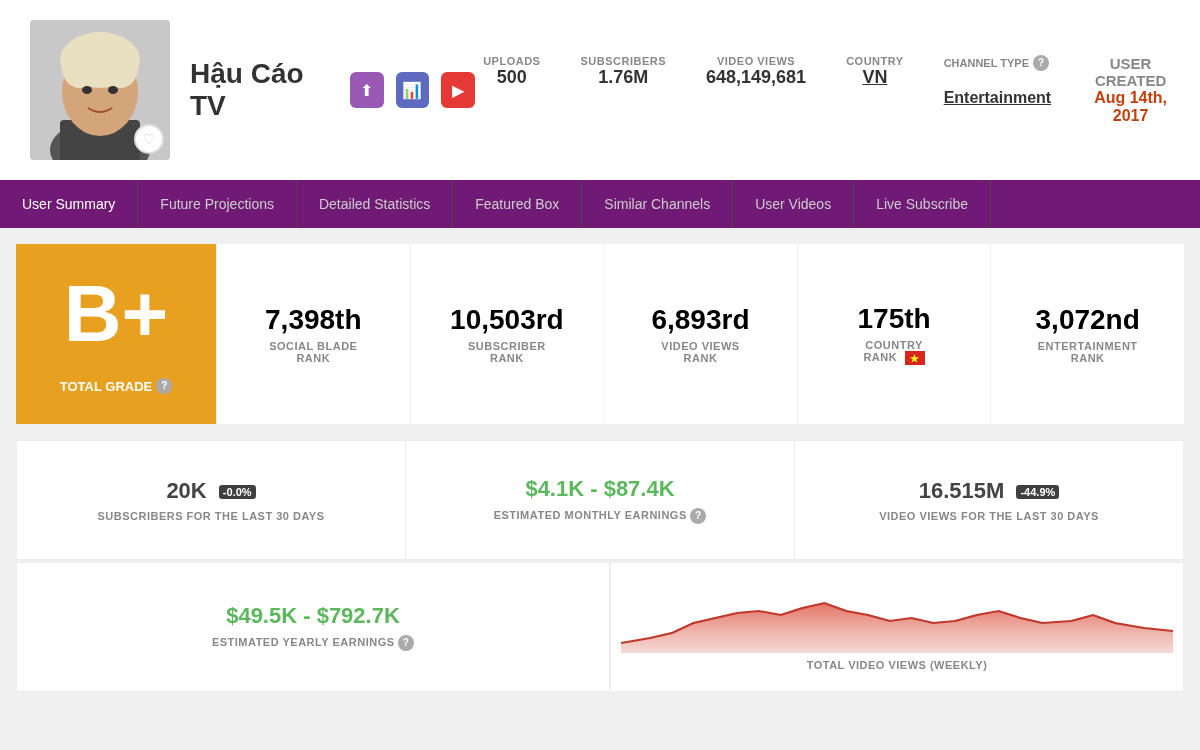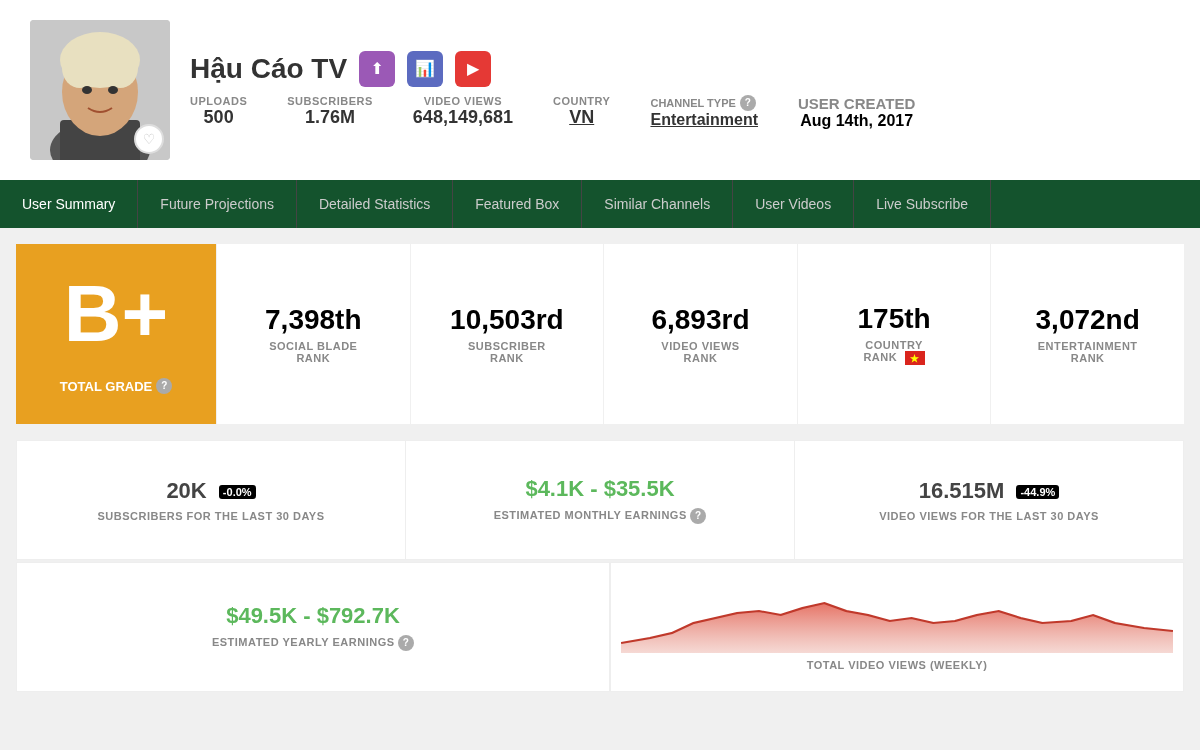--- a/index.html
+++ b/index.html
@@ -38,21 +38,21 @@
       display: flex;
       align-items: center;
       justify-content: center;
       background: #fff;
       color: #ccc;
       font-size: 14px;
       cursor: pointer;
     }
     .channel-info {
       display: flex;
-      flex-direction: column;
+      flex-direction: row;
       gap: 8px;
       flex: 1;
       justify-content: center;
     }
     .channel-name-row {
       display: flex;
       align-items: center;
       gap: 12px;
     }
     .channel-name {
@@ -90,56 +90,57 @@
     .stat-value {
       font-size: 18px;
       font-weight: bold;
       color: #333;
     }
     .stat-value.underline { text-decoration: underline; }
 
     .channel-type-section {
       display: flex;
       flex-direction: column;
+      gap: 18px;
     }
     .channel-type-label {
       font-size: 11px;
       color: #888;
       font-weight: bold;
       display: flex;
       align-items: center;
       gap: 4px;
     }
     .channel-type-value {
       font-size: 16px;
       font-weight: bold;
       color: #333;
       text-decoration: underline;
     }
     .user-created-section { display: flex; flex-direction: column; }
     .user-created-label { font-size: 15px; color: #888; font-weight: bold; }
-    .user-created-value { font-size: 16px; font-weight: bold; color: #000000; }
+    .user-created-value { font-size: 16px; font-weight: bold; color: #c2410c; }
 
     .info-icon {
       display: inline-block;
       width: 16px;
       height: 16px;
       border-radius: 50%;
       background: #aaa;
       color: #fff;
       font-size: 10px;
       text-align: center;
       line-height: 16px;
       cursor: pointer;
       font-weight: bold;
     }
 
     
     .nav-bar {
-      background: #14532d;
+      background: #701a75;
       display: flex;
       align-items: center;
     }
     .nav-item {
       color: #ccc;
       font-size: 14px;
       padding: 16px 22px;
       cursor: pointer;
       white-space: nowrap;
       border-right: 1px solid #444;
@@ -262,21 +263,21 @@
     }
     .change-badge {
       display: inline-block;
       font-size: 11px;
       font-weight: bold;
       padding: 1px 4px;
       border-radius: 3px;
       margin-left: 6px;
       vertical-align: middle;
     }
-    .change-neg { background: #000000; color: #fff; }
+    .change-neg { background: #404040; color: #fff; }
     .earnings-value {
       font-size: 22px;
       font-weight: bold;
       color: #5cb85c;
     }
     .chart-card {
       flex: 1;
       background: #fff;
       border: 1px solid #eee;
       padding: 10px 10px 6px;
@@ -425,21 +426,21 @@
   </div>
 
   <div class="stats-cards-row">
     <div class="stats-card">
       <div class="stats-card-main">
         20K <span class="change-badge change-neg">-0.0%</span>
       </div>
       <div class="stats-card-sub">SUBSCRIBERS FOR THE LAST 30 DAYS</div>
     </div>
     <div class="stats-card">
-      <div class="earnings-value">$4.1K - $35.5K</div>
+      <div class="earnings-value">$4.1K - $87.4K</div>
       <div class="stats-card-sub">
         ESTIMATED MONTHLY EARNINGS
         <span class="info-icon">?</span>
       </div>
     </div>
     <div class="stats-card">
       <div class="stats-card-main">
         16.515M <span class="change-badge change-neg">-44.9%</span>
       </div>
       <div class="stats-card-sub">VIDEO VIEWS FOR THE LAST 30 DAYS</div>

